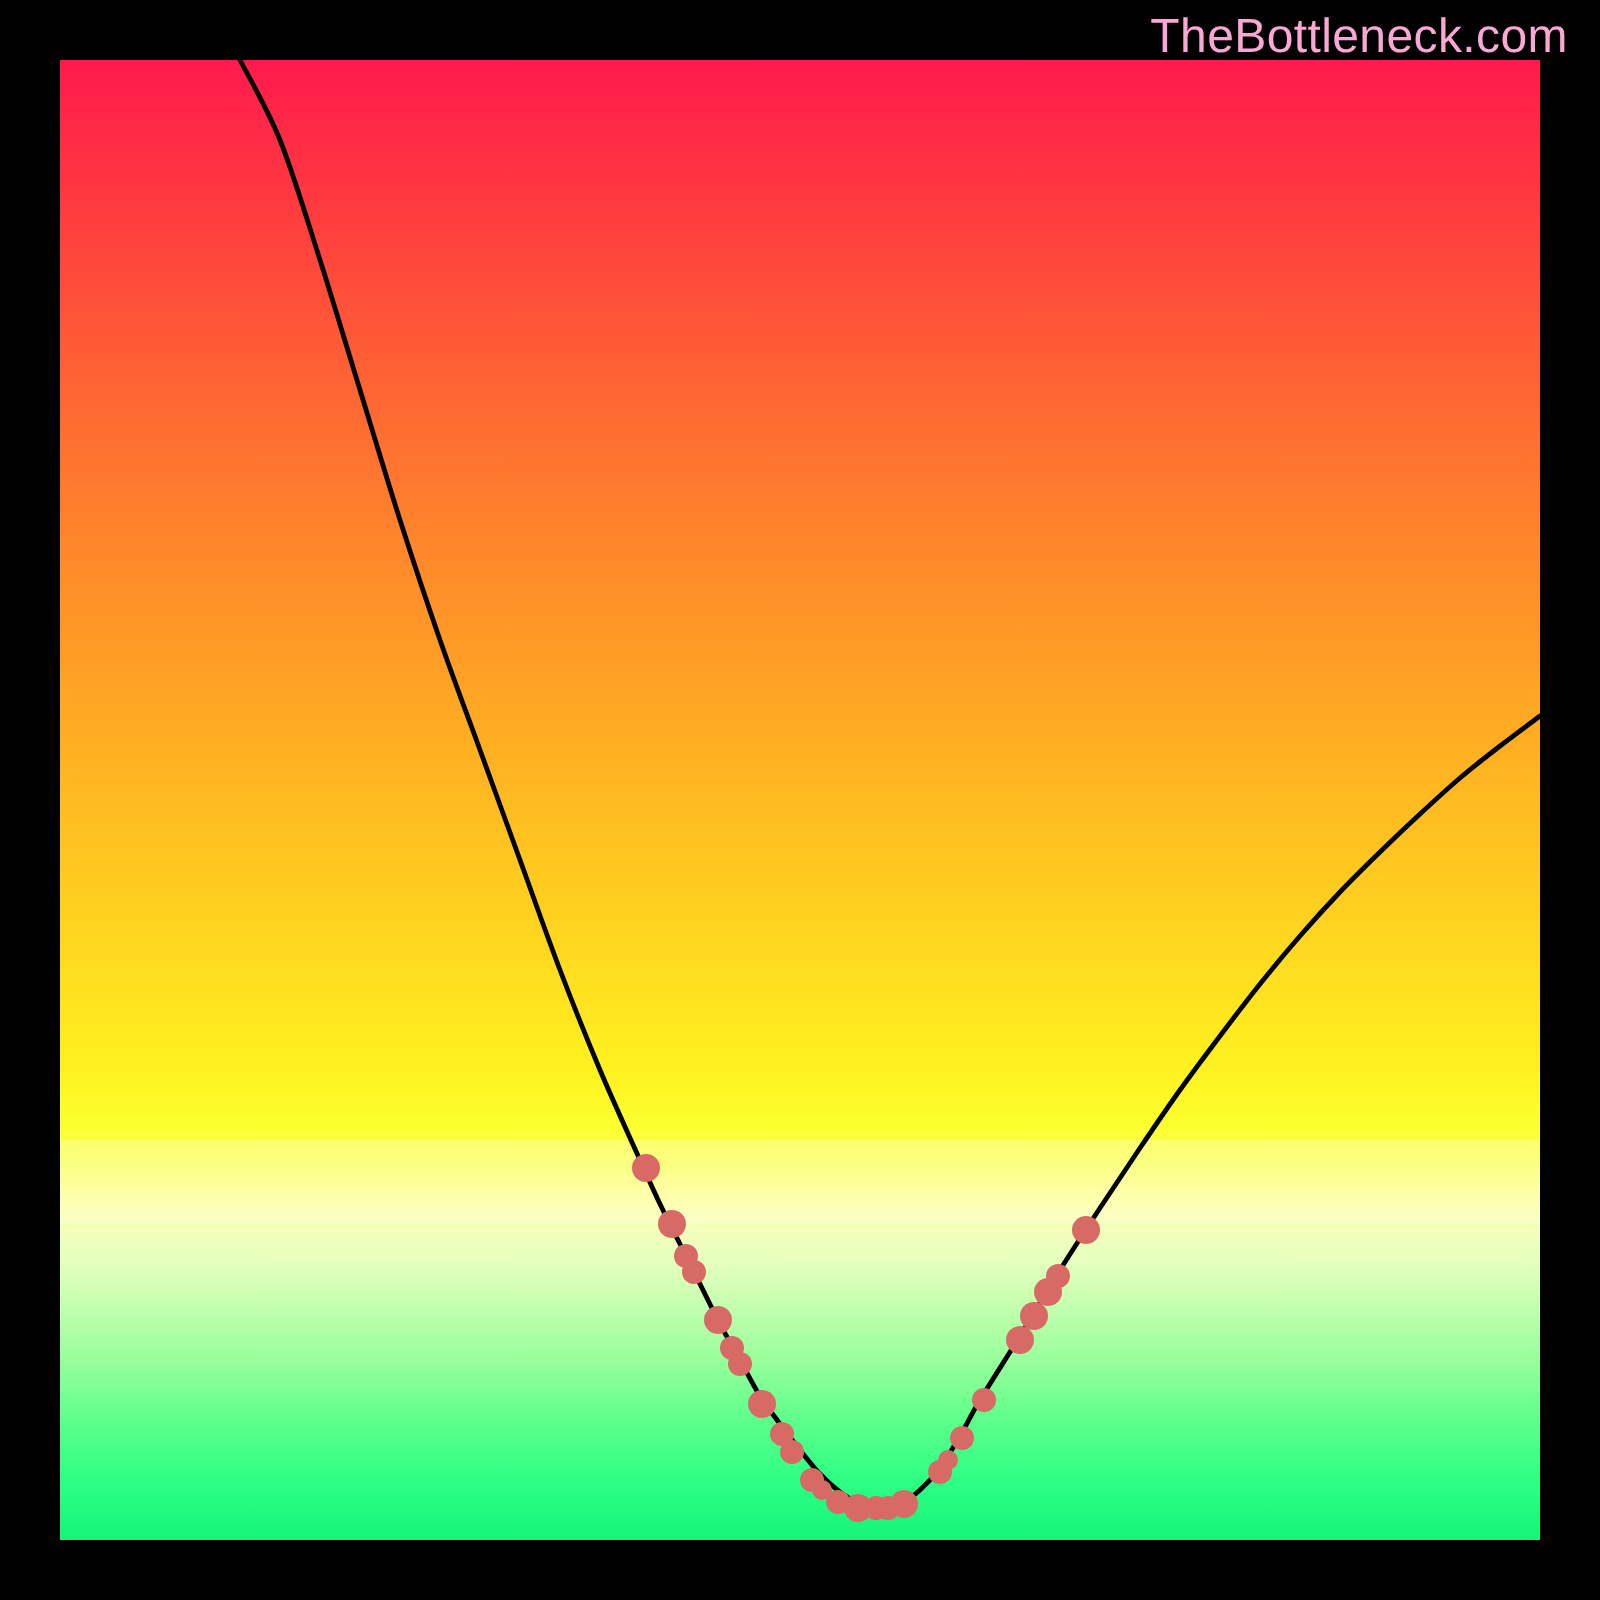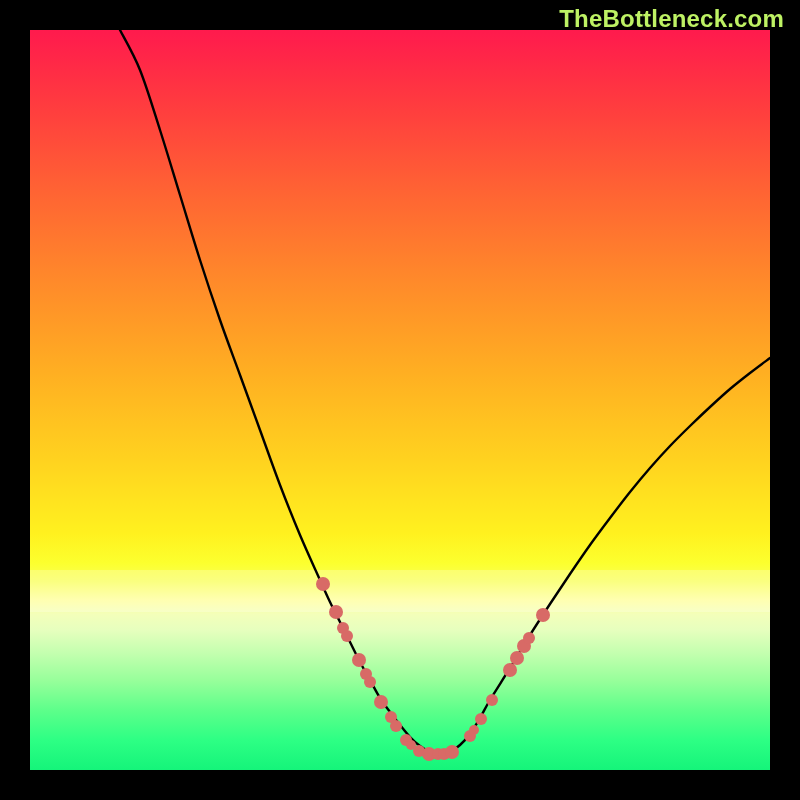--- a/index.html
+++ b/index.html
@@ -50,23 +50,23 @@
     left: 0;
     width: 100%;
     background: rgba(255,255,255,0.25);
     height: 42px;
     top: 540px;
   }
   .watermark {
     position: absolute;
     top: 5px;
     right: 16px;
-    color: #bef264;
+    color: #f9a8d4;
     font-size: 24px;
-    font-weight: 700;
+    font-weight: 400;
     letter-spacing: 0.2px;
   }
   svg.curve {
     position: absolute;
     left: 0;
     top: 0;
     width: 740px;
     height: 740px;
   }
 </style>

